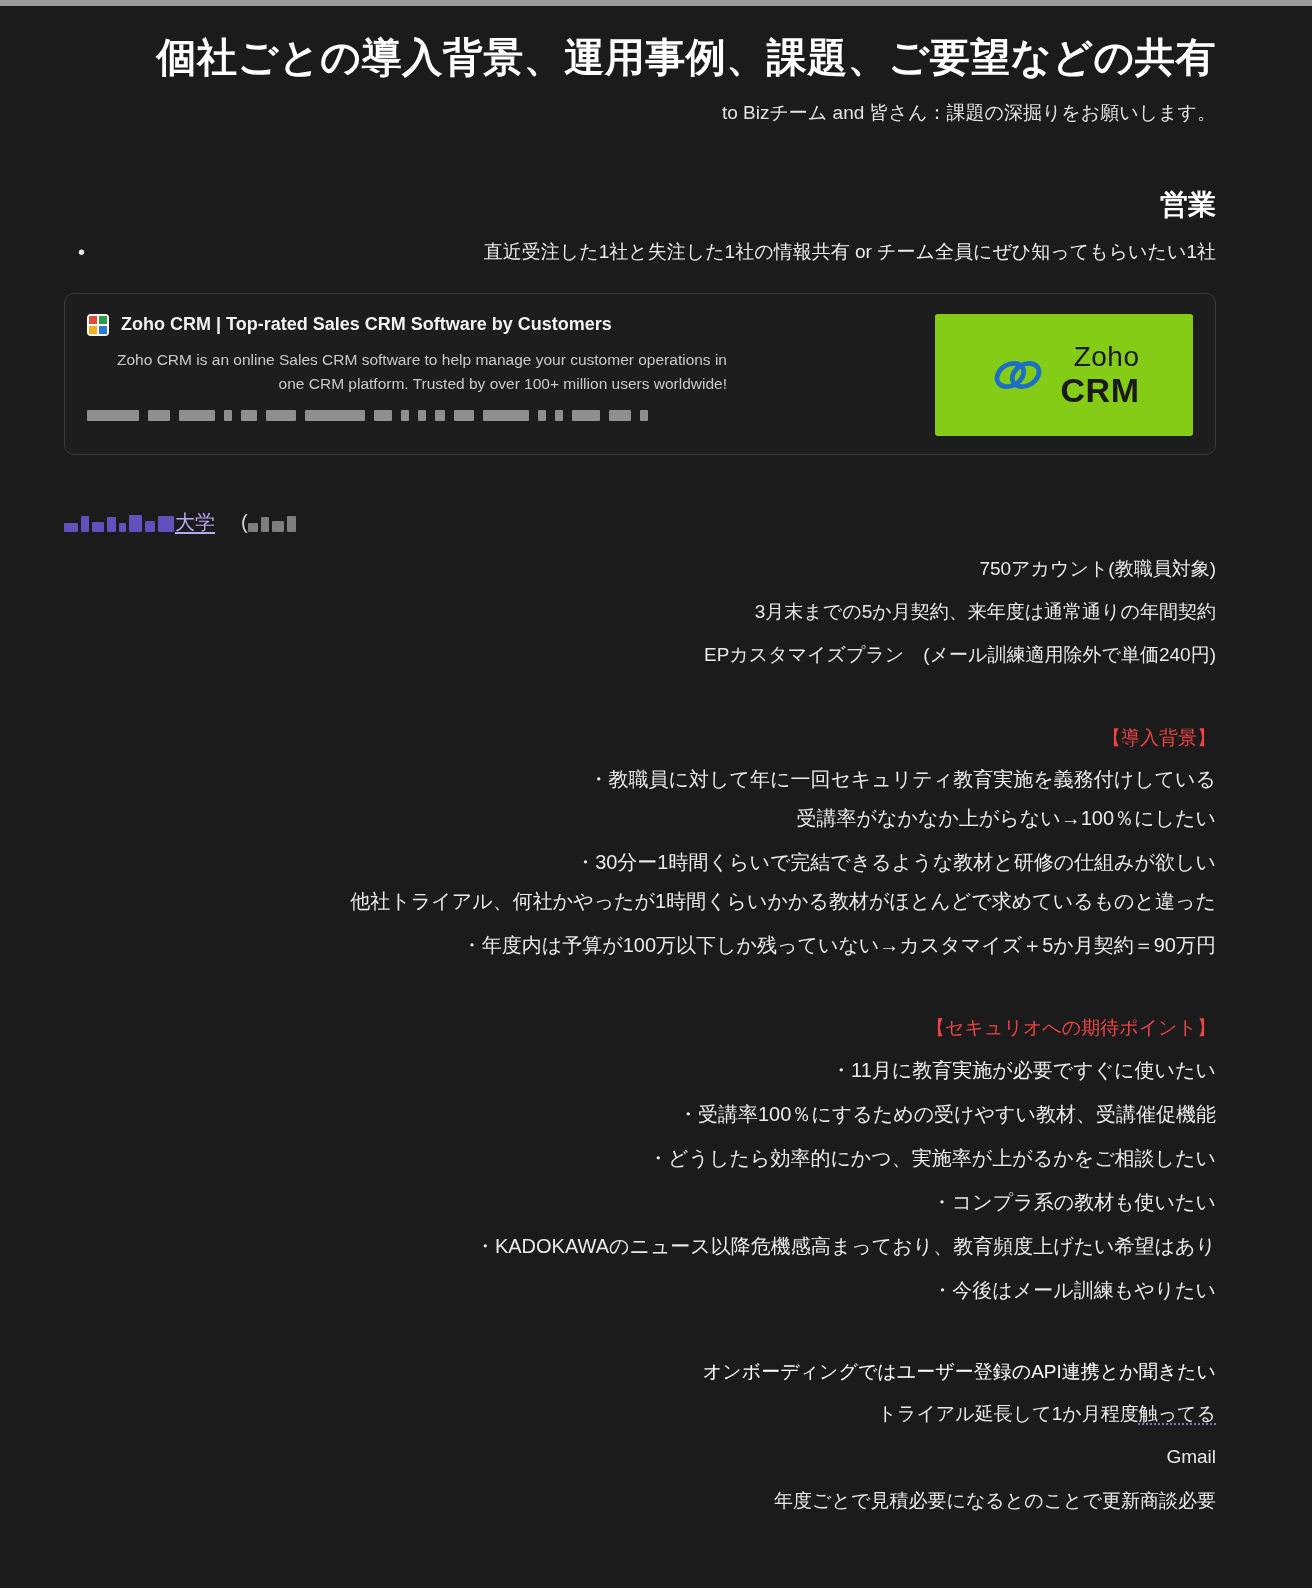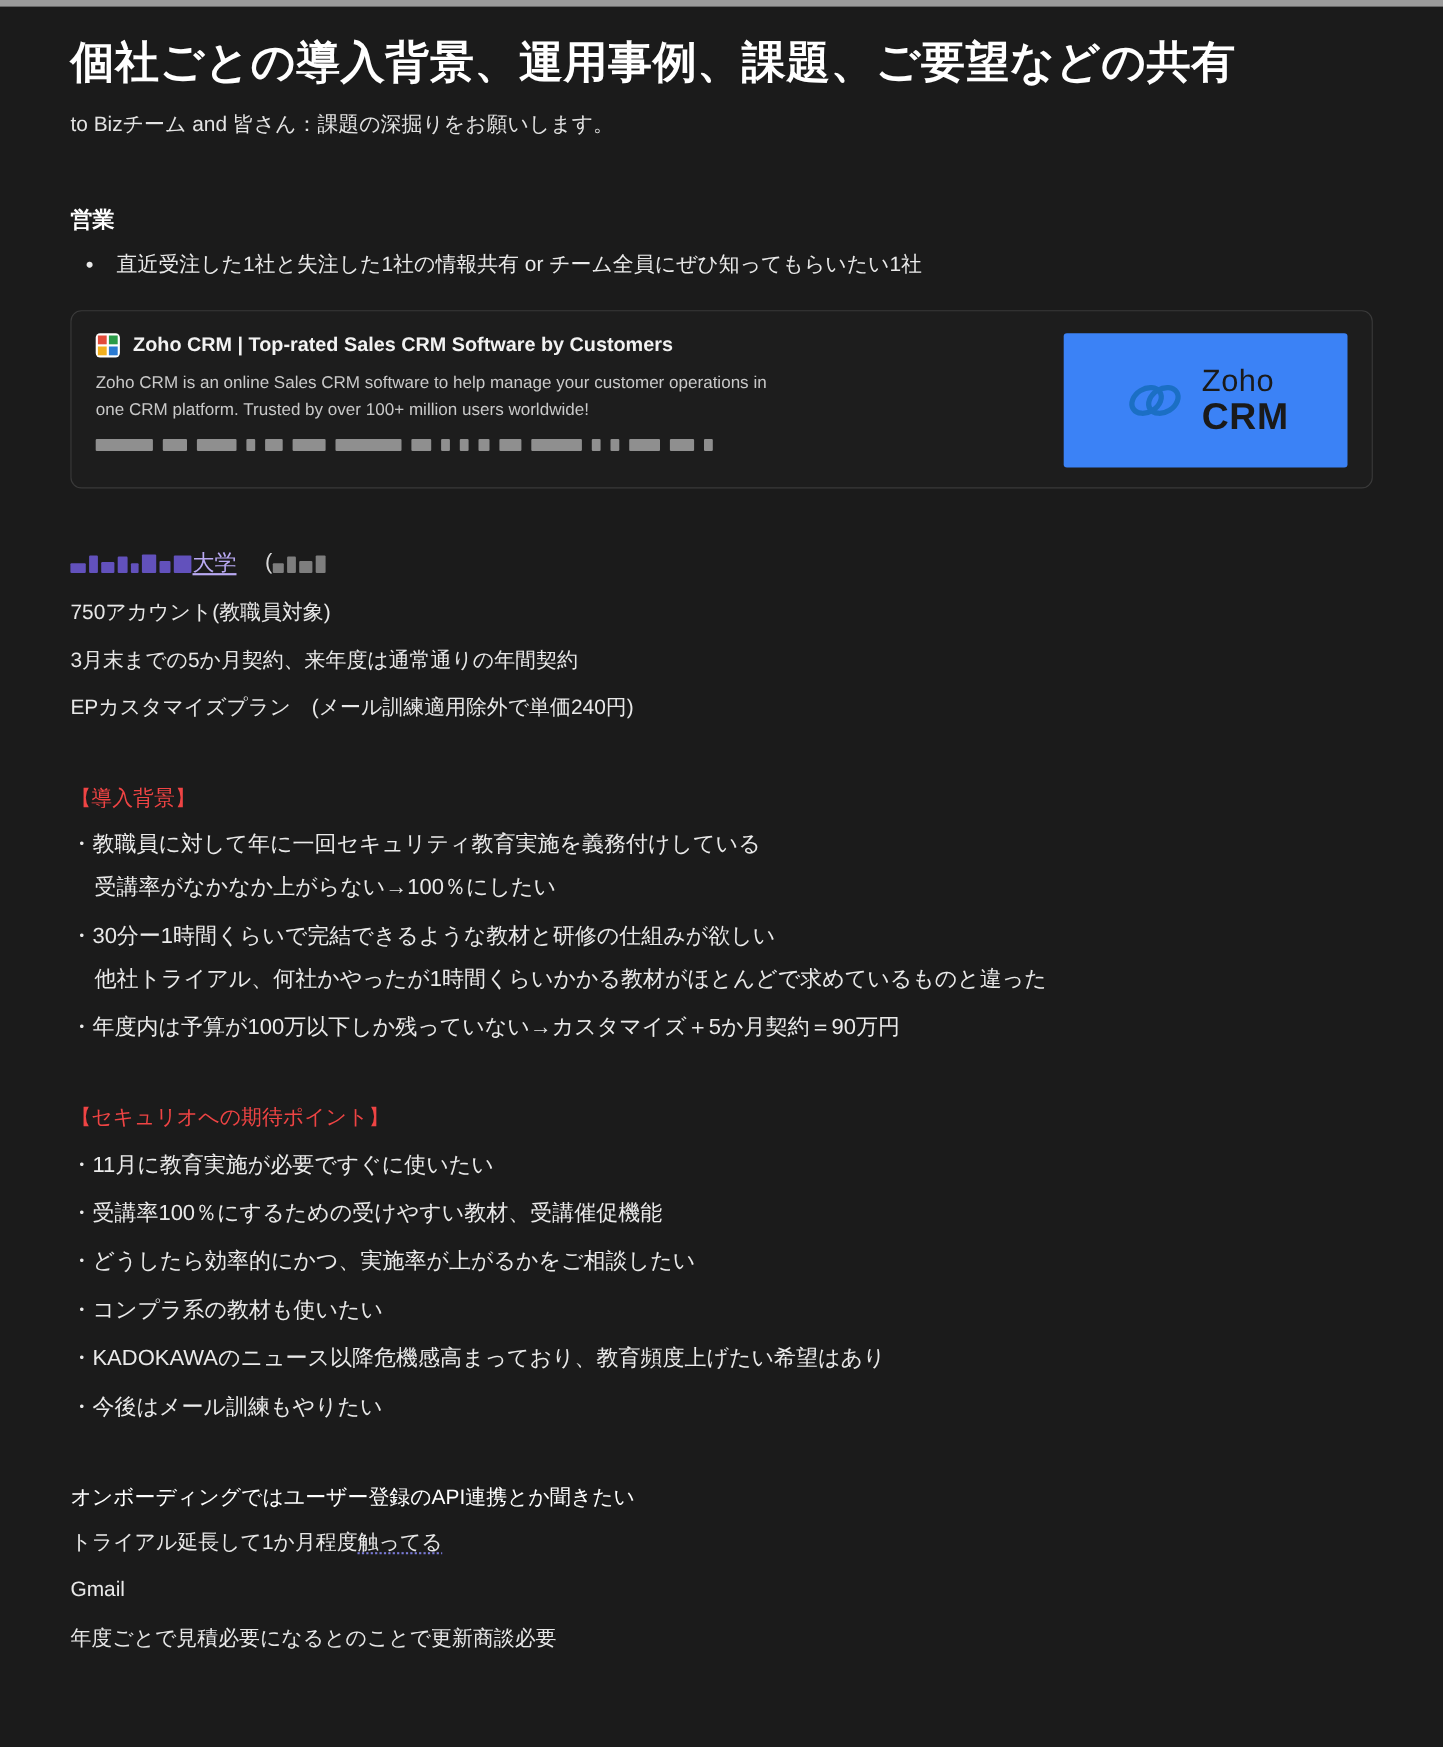--- a/index.html
+++ b/index.html
@@ -13,38 +13,39 @@
     font-family: "Liberation Sans", sans-serif;
     color: #e8e8e8;
     -webkit-font-smoothing: antialiased;
   }
   .topbar {
     height: 6px;
     background: #9b9b9b;
     width: 100%;
   }
   .page {
-    padding: 20px 64px 40px 64px;
+    padding: 20px 96px 40px 64px;
+    text-align: right;
   }
   h1.doc-title {
     font-size: 40px;
     line-height: 1.25;
     font-weight: bold;
     margin: 6px 0 18px 0;
     letter-spacing: 0.5px;
     color: #ffffff;
   }
   .subtitle {
     font-size: 19px;
     color: #e3e3e3;
     margin: 0 0 60px 0;
     font-weight: 400;
   }
   h2.section-heading {
-    font-size: 20px;
+    font-size: 28px;
     font-weight: bold;
     margin: 0 0 14px 0;
     color: #ffffff;
   }
   ul.bullets {
     list-style: none;
     margin: 0 0 26px 0;
     padding: 0;
   }
   ul.bullets li {
@@ -125,21 +126,21 @@
   .redacted-row span {
     display: block;
     height: 11px;
     background: #8f8f8f;
     border-radius: 1px;
   }
   .link-thumb {
     flex: 0 0 auto;
     width: 258px;
     height: 122px;
-    background: #3b82f6;
+    background: #84cc16;
     border-radius: 3px;
     display: flex;
     align-items: center;
     justify-content: center;
     gap: 14px;
   }
   .zoho-mark {
     width: 58px;
     height: 42px;
     flex: 0 0 auto;

